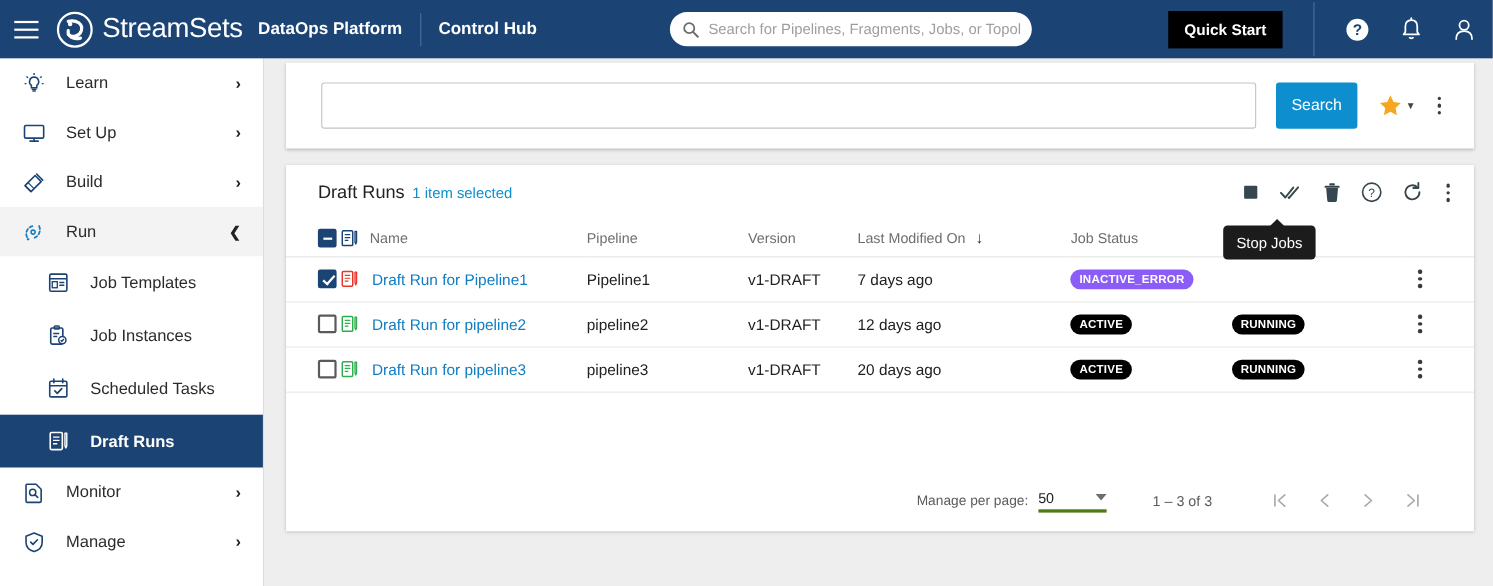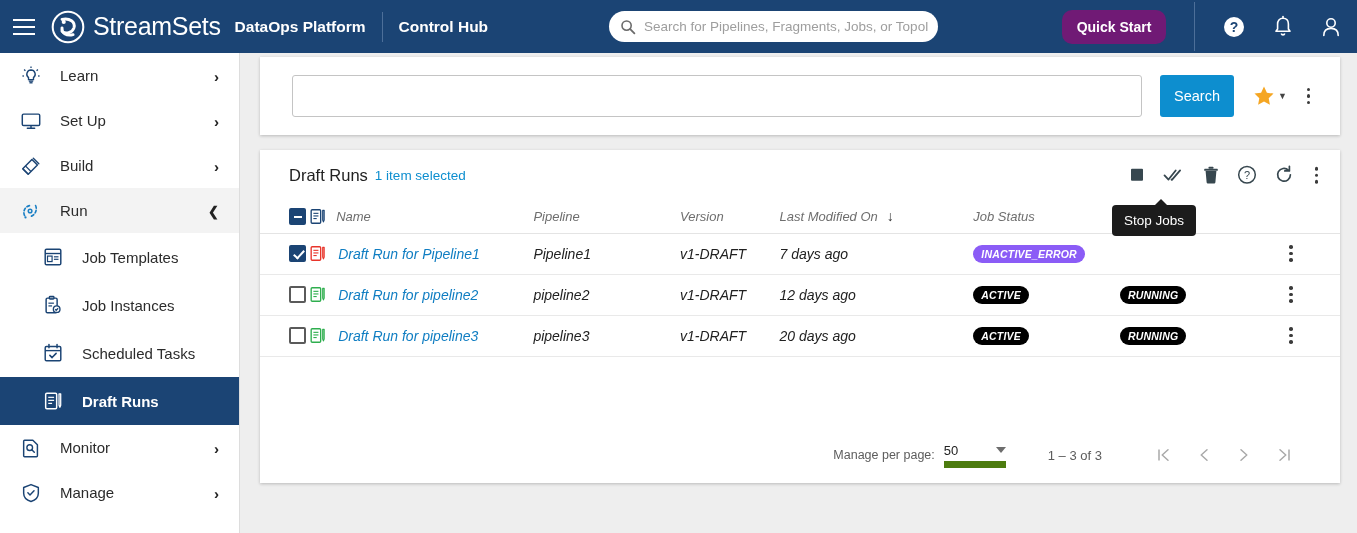--- a/index.html
+++ b/index.html
@@ -49,22 +49,22 @@
   .search-wrap input {
     border: none; outline: none; flex: 1;
     font-size: 13.5px; font-family: "Liberation Sans", sans-serif;
     color: #333; background: transparent; padding-right: 10px;
   }
   .search-wrap input::placeholder { color: #9e9e9e; }
 
   .quickstart {
     position: absolute; left: 1062px; top: 10px;
     width: 104px; height: 34px;
-    background: #701a75; color: #fff;
-    border: none; border-radius: 10px;
+    background: #000000; color: #fff;
+    border: none; border-radius: 0;
     font-size: 14px; font-weight: bold;
     font-family: "Liberation Sans", sans-serif;
     cursor: pointer;
   }
   .topdiv {
     position: absolute; left: 1194px; top: 2px;
     width: 1px; height: 49px; background: #4d6f99;
   }
   .topicons {
     position: absolute; left: 1210px; top: 0; height: 53px;
@@ -150,21 +150,21 @@
   }
   .tc-title { font-size: 16.5px; color: #222; }
   .tc-sel { font-size: 13.5px; color: #0d8ecf; margin-left: 7px; cursor: pointer; }
   .tc-actions {
     position: absolute; right: 18px; top: 50%;
     transform: translateY(-50%);
     display: flex; align-items: center; gap: 17px;
   }
   .act { cursor: pointer; display: flex; align-items: center; justify-content: center; }
 
-  table { width: 100%; border-collapse: collapse; font-style: italic; }
+  table { width: 100%; border-collapse: collapse; }
   thead th {
     font-size: 13px; color: #6e6e6e; font-weight: normal;
     text-align: left; height: 33px;
     border-bottom: 1px solid #e4e4e4;
     padding: 0; vertical-align: middle;
   }
   tbody td {
     height: 41px; font-size: 14px; color: #212121;
     border-bottom: 1px solid #e9e9e9;
     padding: 0; vertical-align: middle;
@@ -224,21 +224,21 @@
 
   .pager {
     position: absolute; left: 0; bottom: 0;
     width: 100%; height: 56px;
     display: flex; align-items: center; justify-content: flex-end;
     padding-right: 36px; gap: 0;
     font-size: 12.5px; color: #5c5c5c;
   }
   .ipp-label { margin-right: 9px; }
   .ipp-sel {
-    width: 62px; border-bottom: 7px solid #4d7c0f;
+    width: 62px; border-bottom: 3px solid #4d7c0f;
     display: flex; align-items: center; justify-content: space-between;
     padding-bottom: 3px; cursor: pointer; color: #222; font-size: 13px;
   }
   .ipp-sel .tri {
     width: 0; height: 0; border-left: 5px solid transparent;
     border-right: 5px solid transparent; border-top: 6px solid #6d6d6d;
   }
   .range { margin-left: 42px; margin-right: 42px; color: #5c5c5c; font-size: 13px; }
   .pbtn { width: 40px; display: flex; align-items: center; justify-content: center; cursor: pointer; }
 </style>

